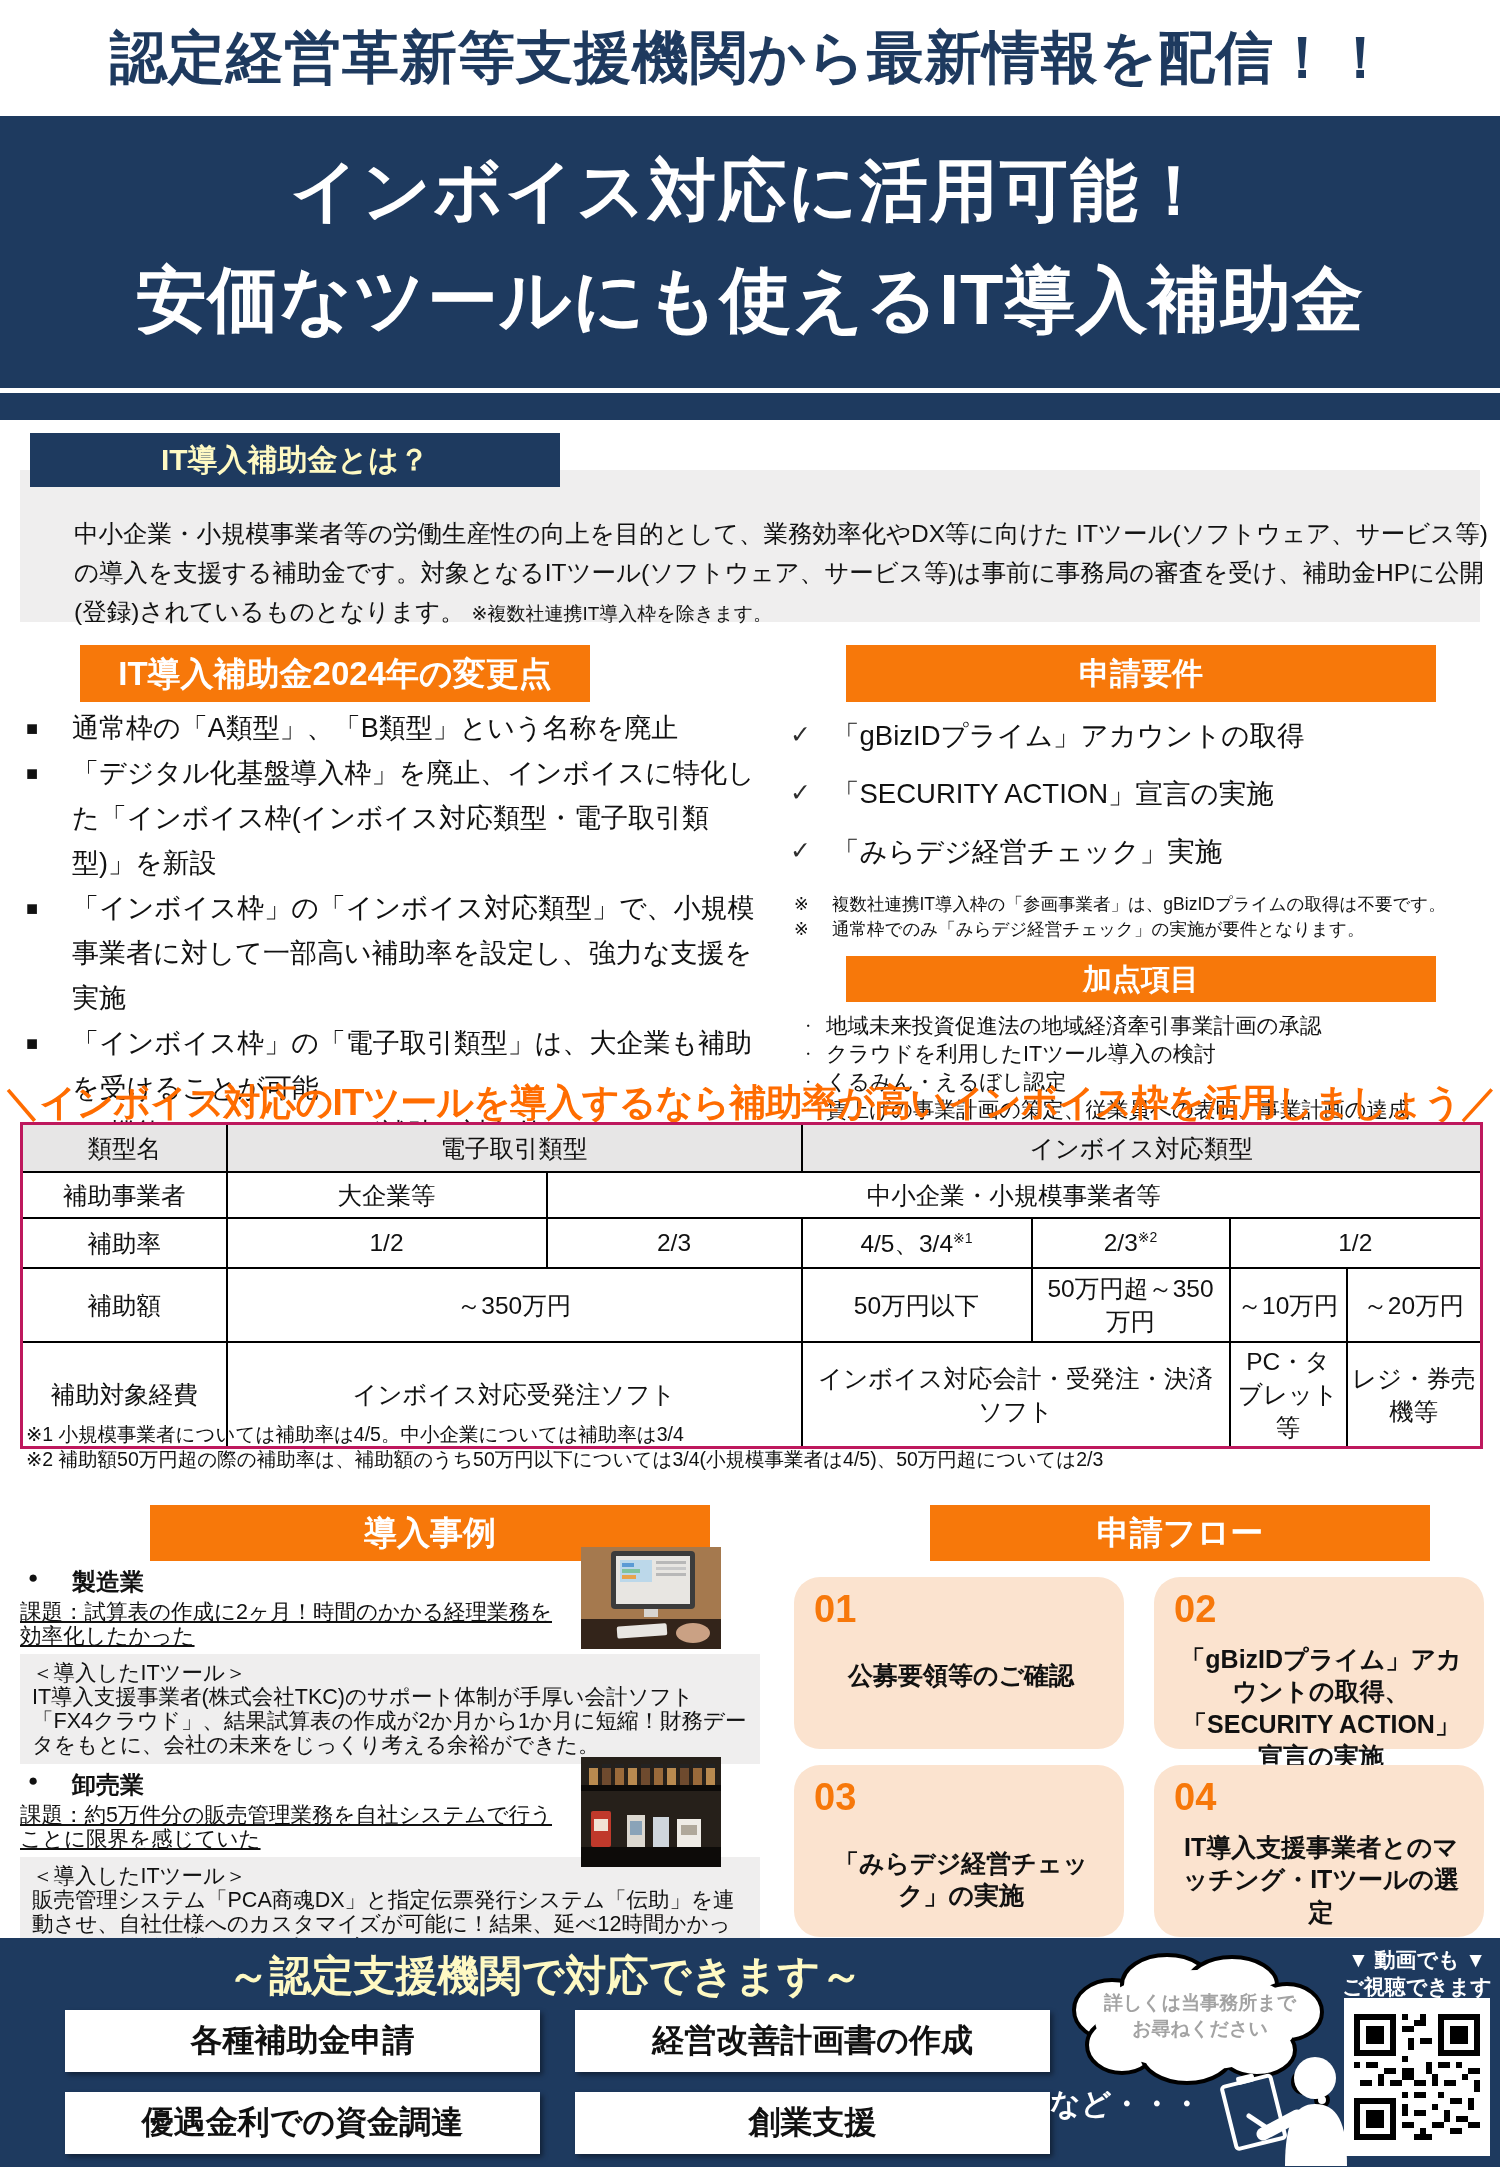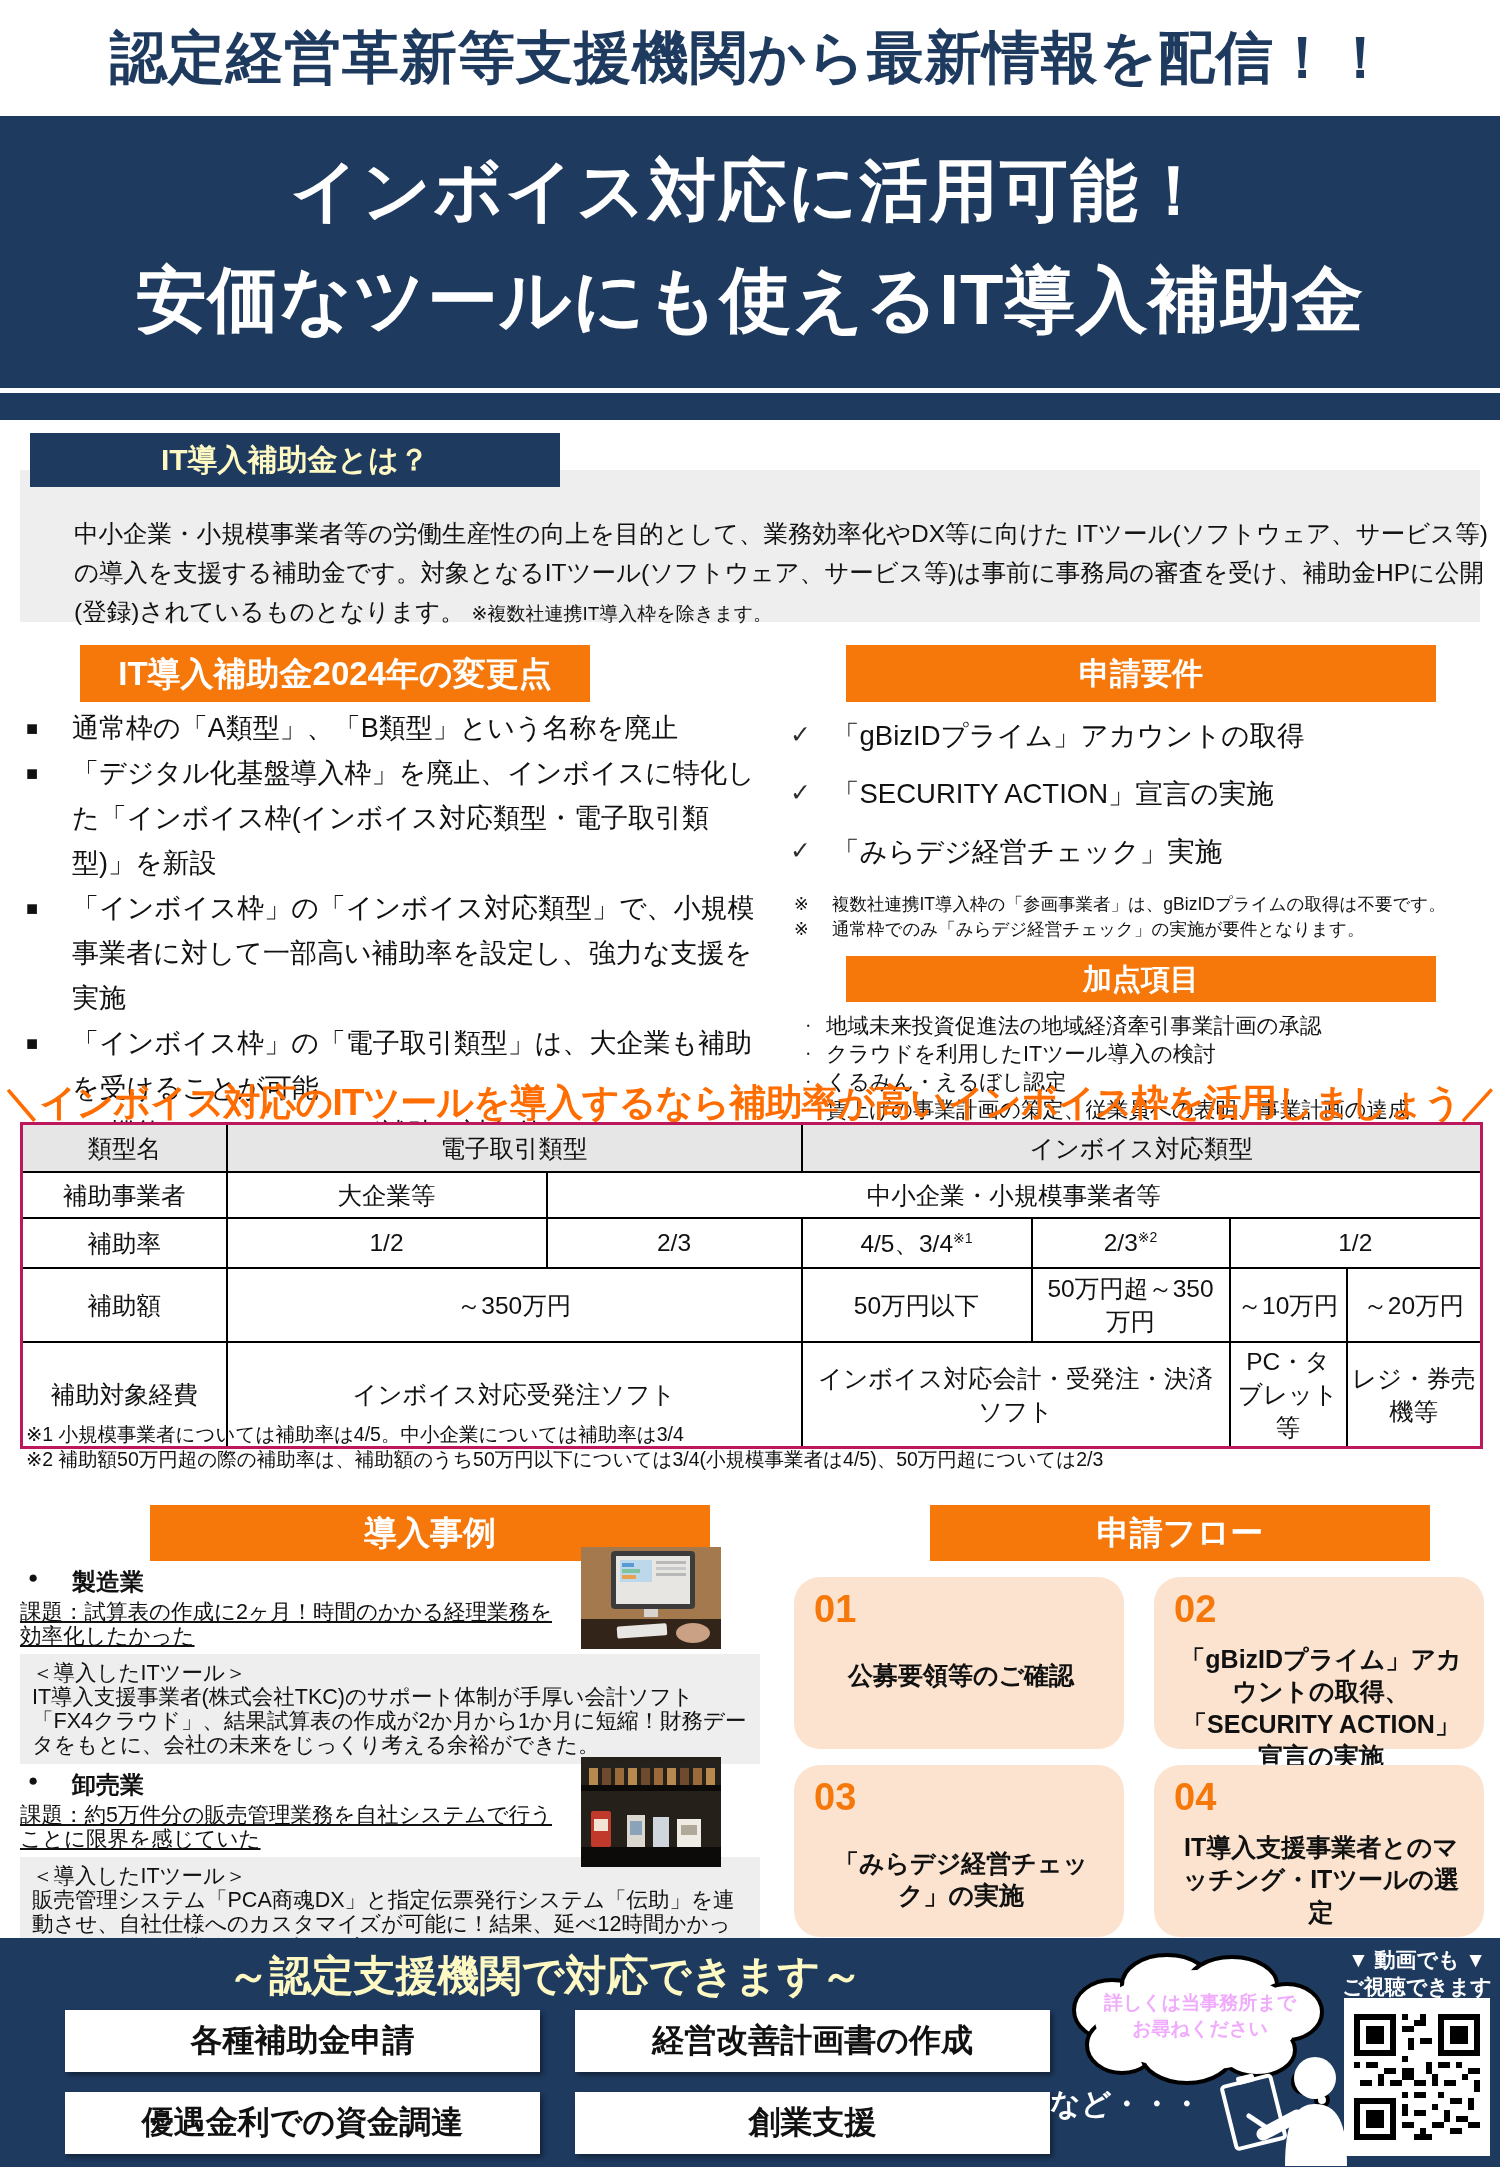--- a/index.html
+++ b/index.html
@@ -86,21 +86,21 @@
   .footer-title{position:absolute;top:10px;left:40px;width:1010px;text-align:center;color:#fef9c3;
                 font-size:42px;font-weight:900;}
   .fbtn{position:absolute;width:475px;height:62px;background:#fff;color:#111;font-size:32px;
         font-weight:bold;display:flex;align-items:center;justify-content:center;
         box-shadow:3px 3px 5px rgba(0,0,0,0.4);}
   #fbtn1{left:65px;top:72px;} #fbtn2{left:575px;top:72px;}
   #fbtn3{left:65px;top:154px;} #fbtn4{left:575px;top:154px;}
   .footer-etc{position:absolute;left:1050px;top:146px;color:#fff;font-size:30px;font-weight:900;}
   .bubble{position:absolute;left:1052px;top:2px;width:295px;height:175px;}
   .bubble-text{position:absolute;left:1085px;top:52px;width:230px;text-align:center;font-size:19px;
-               font-weight:bold;color:#f0abfc;line-height:1.35;z-index:2;}
+               font-weight:bold;color:#a3a3a3;line-height:1.35;z-index:2;}
   .person{position:absolute;left:1215px;top:116px;width:152px;height:112px;z-index:3;}
   .video-text{position:absolute;left:1338px;top:8px;width:158px;text-align:center;color:#fff;
               font-size:21px;font-weight:bold;line-height:1.3;}
   .qr-box{position:absolute;left:1344px;top:60px;width:146px;height:158px;background:#fff;
           display:flex;align-items:center;justify-content:center;}
 </style>
 </head>
 <body>
 
 <div class="page">

